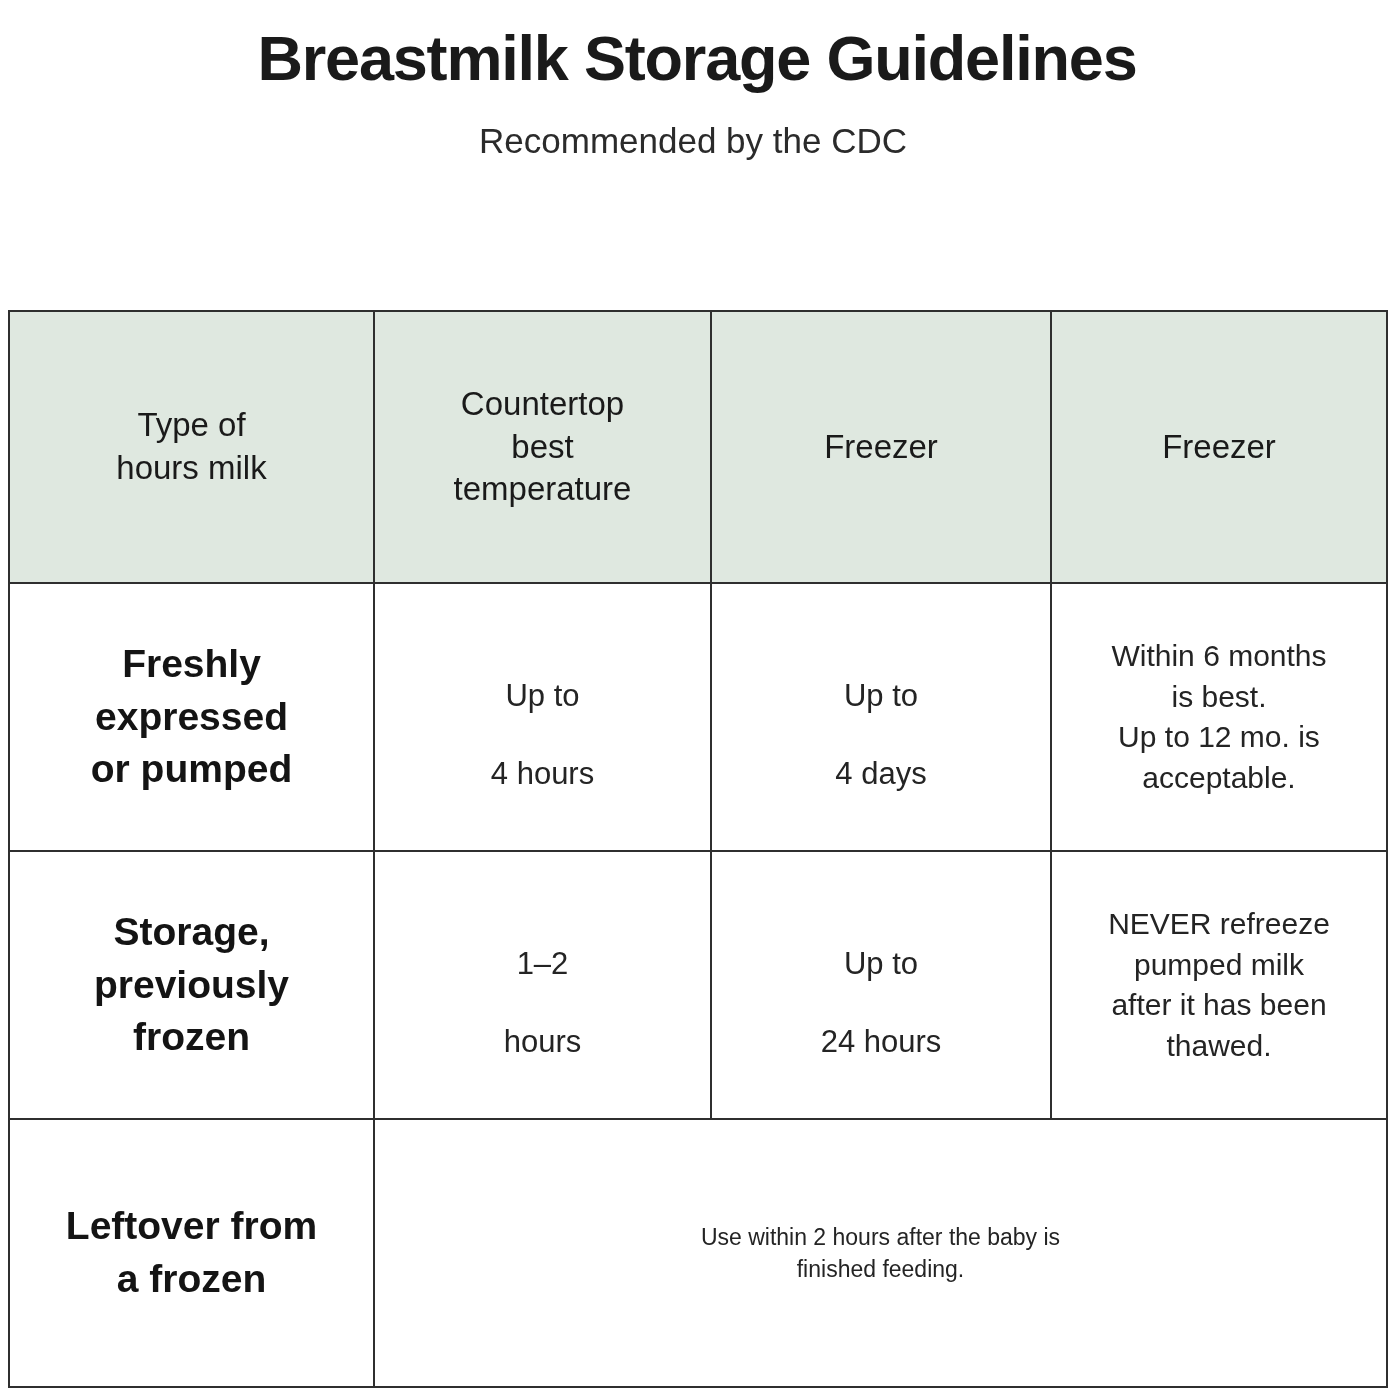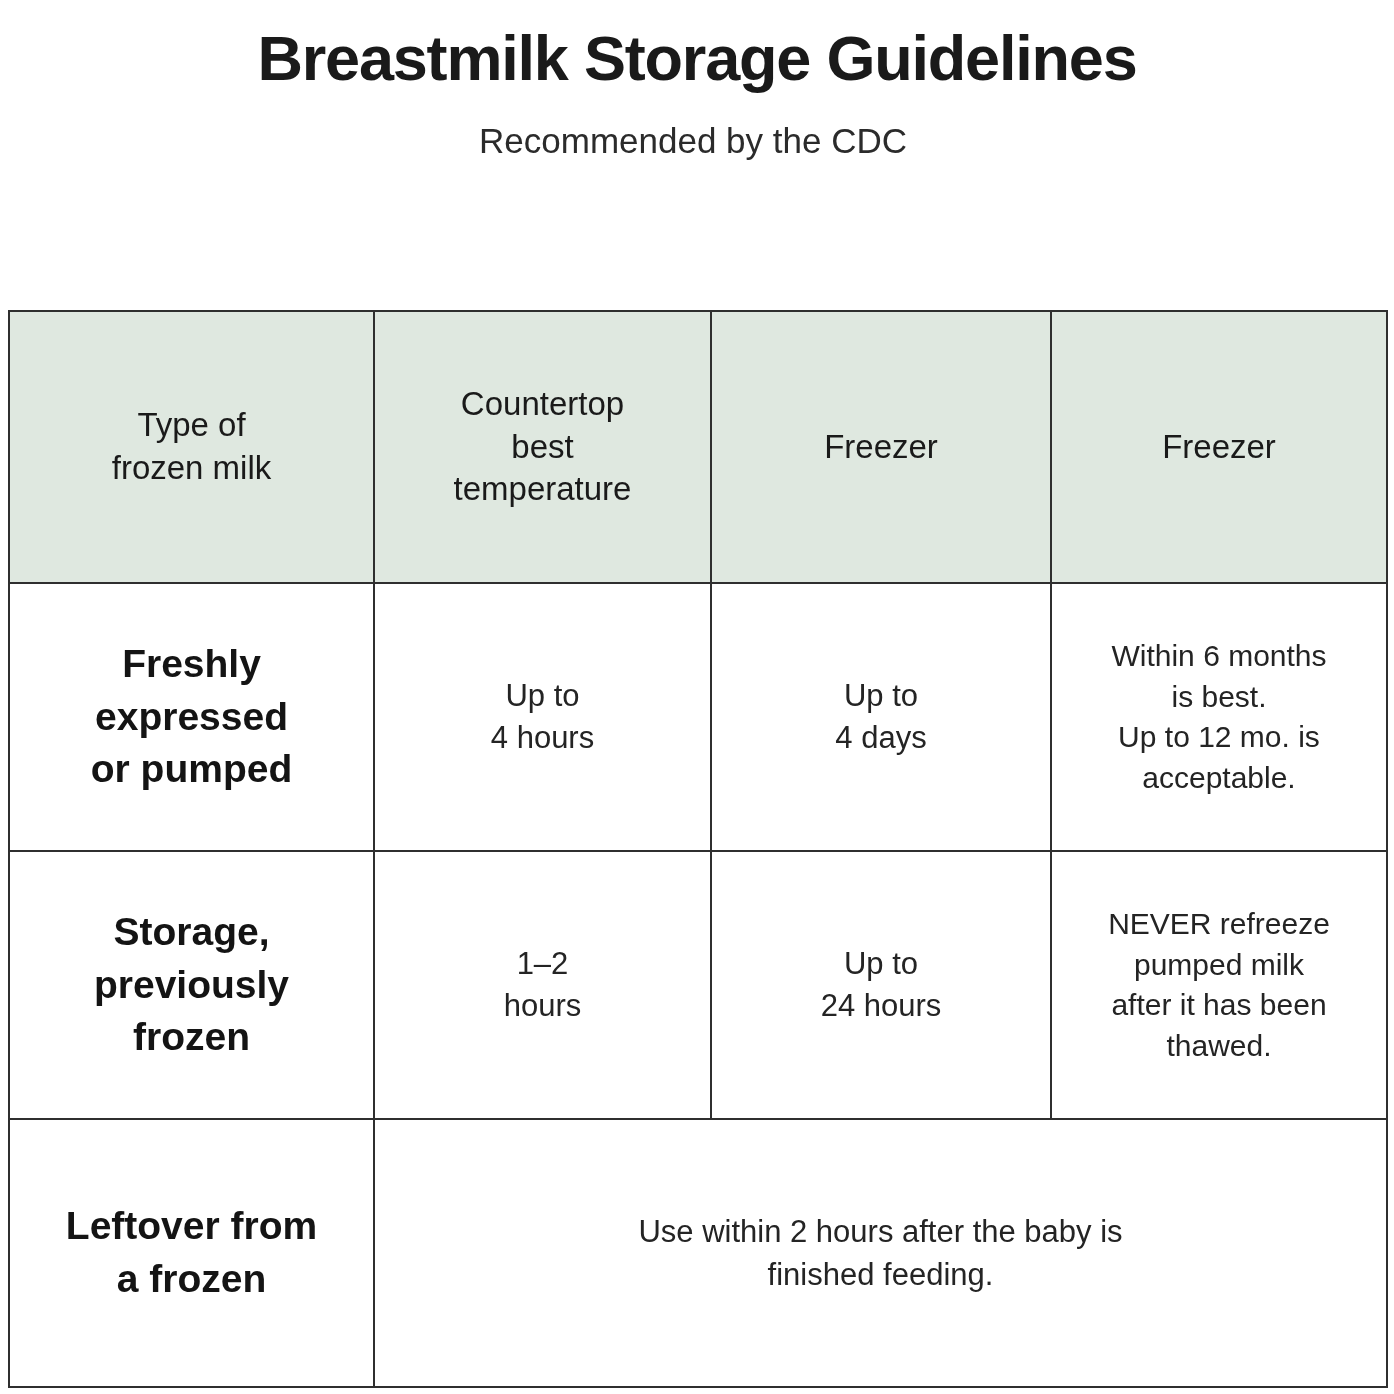--- a/index.html
+++ b/index.html
@@ -72,32 +72,33 @@
     font-weight: 700;
     font-size: 39px;
     line-height: 1.35;
     color: #141414;
   }
   .cell-text {
     font-size: 31px;
     font-weight: 400;
     line-height: 1.35;
     color: #242424;
+    margin-top: 36px;
   }
   .cell-text-sm {
     font-size: 30px;
     font-weight: 400;
     line-height: 1.35;
     color: #242424;
   }
   .row1 td { height: 268px; }
   .row2 td { height: 268px; }
   .row3 td { height: 268px; }
   .span-note {
-    font-size: 31px;
+    font-size: 23px;
     line-height: 1.4;
     color: #242424;
   }
 </style>
 </head>
 <body>
 
 <div class="page">
 
   <h1 class="title">Breastmilk Storage Guidelines</h1>
@@ -108,21 +109,21 @@
       <colgroup>
         <col class="col-type">
         <col class="col-counter">
         <col class="col-fridge">
         <col class="col-freezer">
       </colgroup>
       <tbody>
         <tr>
           <td class="head-cell">
             <div>Type of</div>
-            <div>frozen milk</div>
+            <div>hours milk</div>
           </td>
           <td class="head-cell">
             <div>Countertop</div>
             <div>best</div>
             <div>temperature</div>
           </td>
           <td class="head-cell">Freezer</td>
           <td class="head-cell">Freezer</td>
         </tr>
 

